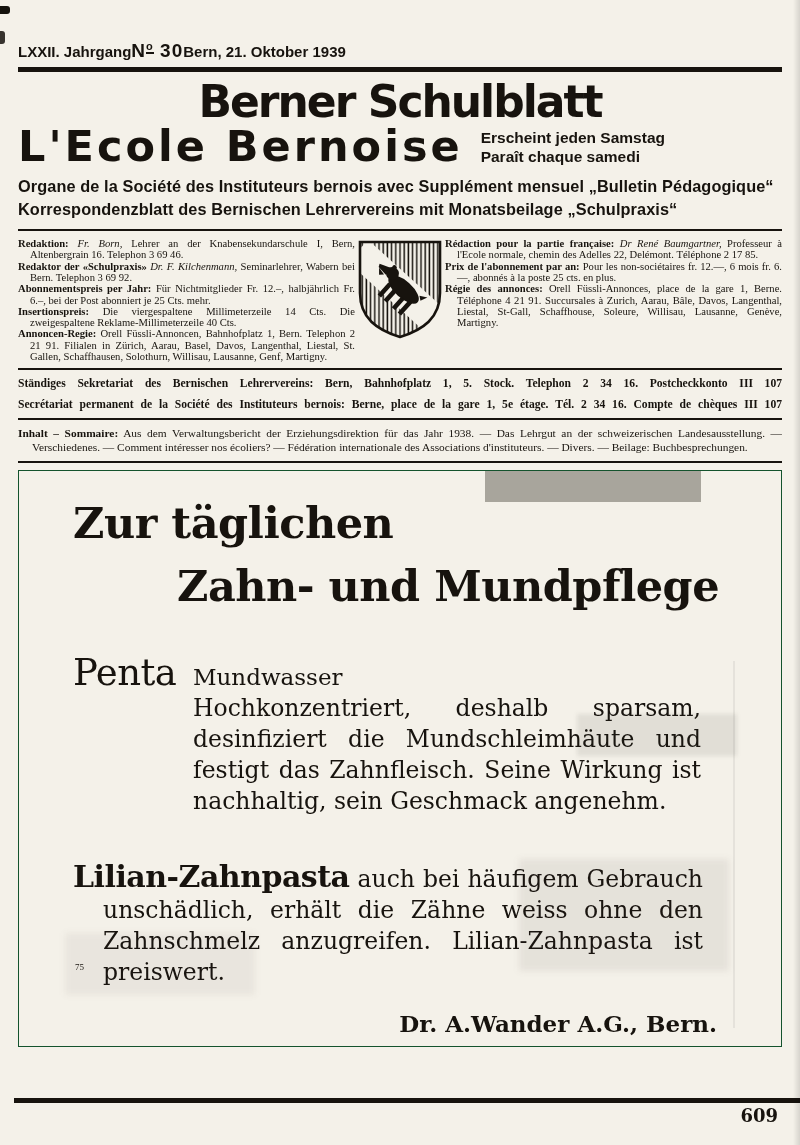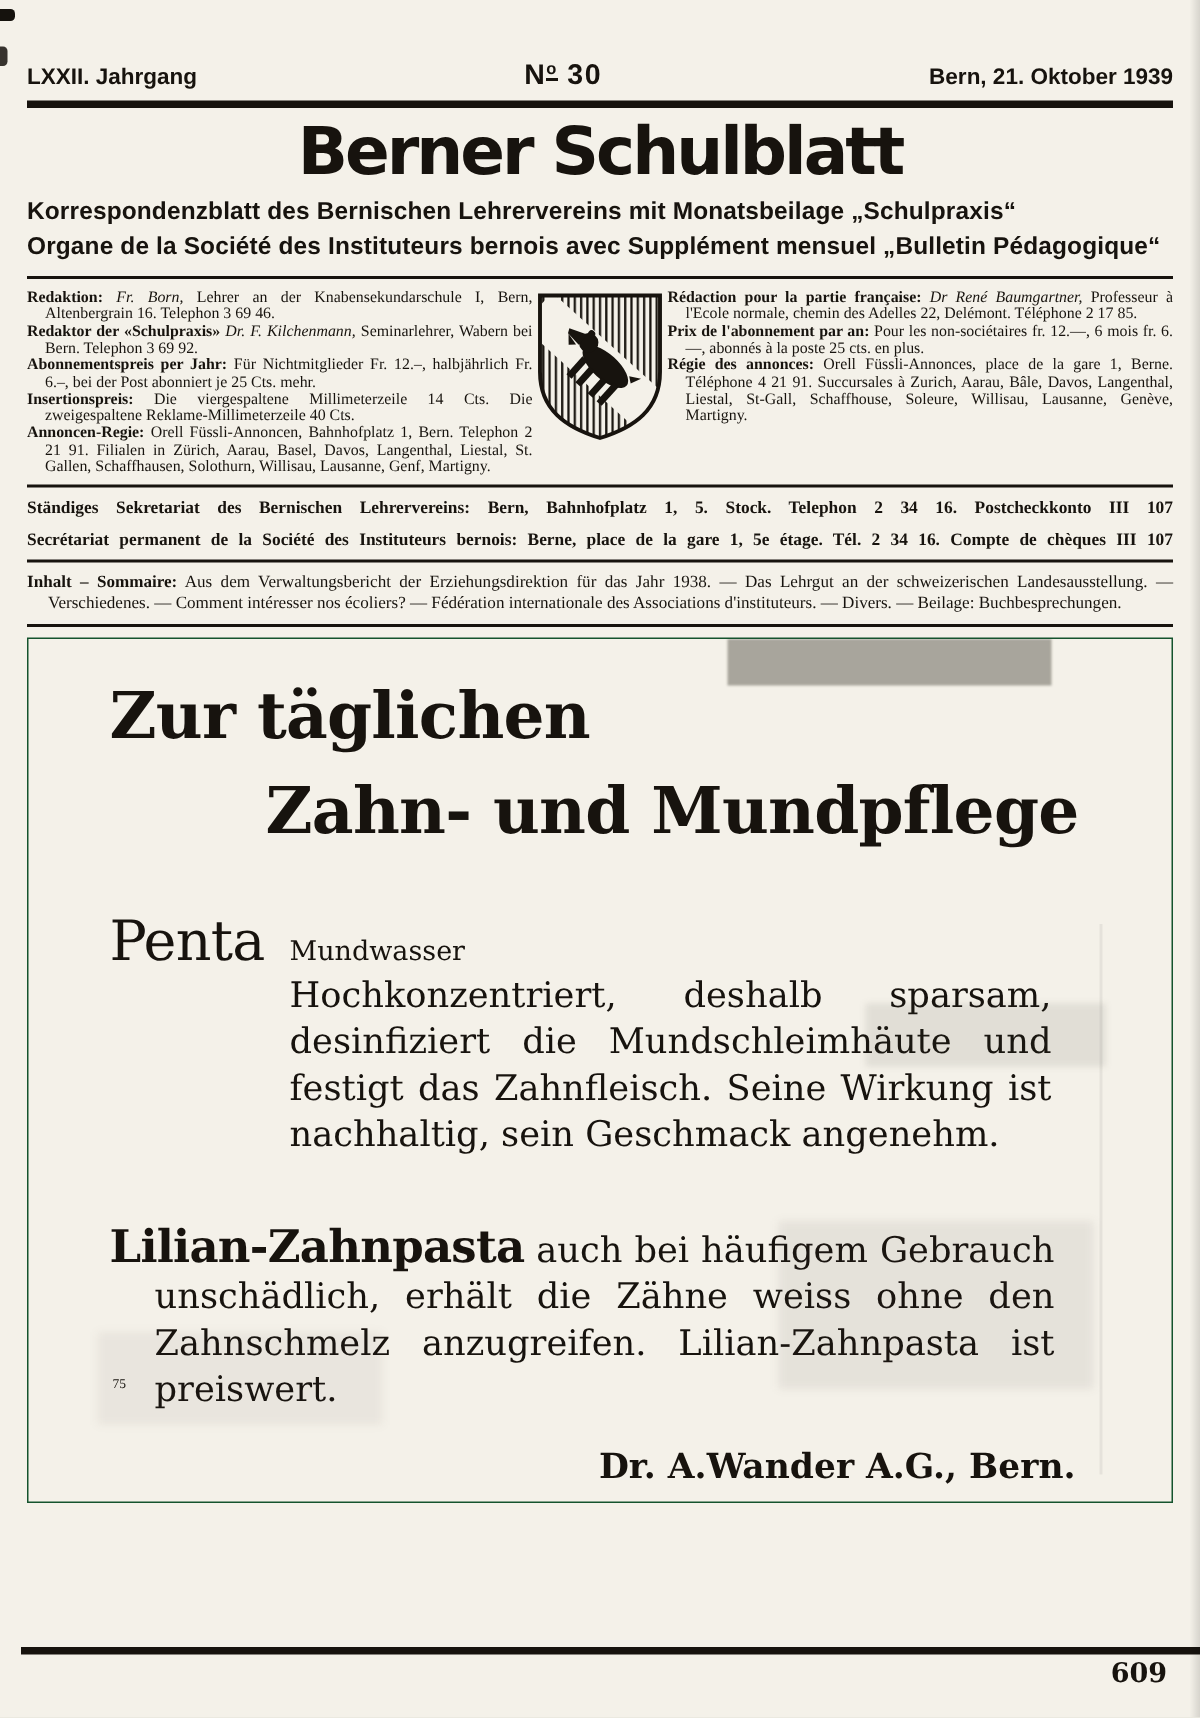--- a/index.html
+++ b/index.html
@@ -17,21 +17,21 @@
     pointer-events:none;
   }
 
   
   .artifact { position:absolute; background:#15120d; }
   .a1 { left:0; top:6px;  width:10px; height:8px;  border-radius:0 3px 3px 0; }
   .a2 { left:0; top:31px; width:5px;  height:13px; border-radius:0 3px 3px 0; opacity:.85; }
 
   
   .topline {
-    display:flex; justify-content:space-between; align-items:baseline;
+    display:flex; align-items:baseline;
     padding-top:40px; font-family:"Liberation Sans", sans-serif;
     font-weight:bold; font-size:15px;
   }
   .issue { font-size:19px; letter-spacing:1px; }
   .issue sup { font-size:11px; border-bottom:2px solid #17130e; line-height:1; }
 
   .rule { height:2px; background:#17130e; }
   .rule.thick { height:5px; }
   .r-head { margin-top:5px; }
   .r-imprint-top { margin-top:10px; }
@@ -93,21 +93,21 @@
   .g3 { top:388px; right:52px; width:210px; height:112px; background:rgba(60,56,48,0.08); filter:blur(3px); }
   .g4 { top:462px; left:46px;  width:190px; height:62px;  background:rgba(60,56,48,0.06); filter:blur(3px); }
   .gv { top:190px; right:46px; bottom:18px; width:2px; background:rgba(0,0,0,0.06); }
 
   .ad-h1 { font-size:43px; font-weight:bold; margin:27px 0 0 54px; letter-spacing:-0.5px; }
   .ad-h2 { font-size:43px; font-weight:bold; margin:13px 0 0 158px; letter-spacing:-0.5px; }
 
   .penta-row { display:flex; align-items:baseline; margin:40px 80px 0 54px; }
   .pname1 { flex:none; width:120px; font-size:37px; font-weight:normal; letter-spacing:-0.5px; }
   .pcol { flex:1; }
-  .ptype { font-size:18px; margin-bottom:3px; }
+  .ptype { font-size:23px; margin-bottom:3px; }
   .ad-body1 { font-size:23.5px; line-height:31px; text-align:justify; margin:2px 0 0; }
 
   .ad-body2 {
     font-size:23.5px; line-height:31px; text-align:justify;
     margin:44px 78px 16px 54px; padding-left:30px; text-indent:-30px;
   }
   .pname2 { font-size:30px; font-weight:bold; letter-spacing:-0.5px; }
 
   .ad-sig { font-size:23px; font-weight:bold; text-align:right; margin:22px 64px 0 0; }
   .printmark { position:absolute; left:56px; bottom:74px; font-size:9px; font-family:"Liberation Serif", serif; }
@@ -130,23 +130,30 @@
   <header class="topline">
     <span>LXXII. Jahrgang</span>
     <span class="issue"><span>N</span><sup>o</sup><span> 30</span></span>
     <span>Bern, 21. Oktober 1939</span>
   </header>
 
   <div class="rule thick r-head"></div>
 
   <h1 class="mast-de">Berner Schulblatt</h1>
 
-
+  <div class="row2">
+    <h2 class="mast-fr">L'Ecole Bernoise</h2>
+    <div class="sched">
+      <div>Erscheint jeden Samstag</div>
+      <div>Paraît chaque samedi</div>
+    </div>
+  </div>
+
+  <p class="sub">Organe de la Société des Instituteurs bernois avec Supplément mensuel „Bulletin Pédagogique“</p>
   <p class="sub">Korrespondenzblatt des Bernischen Lehrervereins mit Monatsbeilage „Schulpraxis“</p>
-  <p class="sub">Organe de la Société des Instituteurs bernois avec Supplément mensuel „Bulletin Pédagogique“</p>
 
   <div class="rule r-imprint-top"></div>
 
   <section class="imprint">
     <div class="impcol">
       <p><b>Redaktion:</b><i> Fr. Born,</i><span> Lehrer an der Knabensekundarschule I, Bern, Altenbergrain 16. Telephon 3 69 46.</span></p>
       <p><b>Redaktor der «Schulpraxis»</b><i> Dr. F. Kilchenmann,</i><span> Seminarlehrer, Wabern bei Bern. Telephon 3 69 92.</span></p>
       <p><b>Abonnementspreis per Jahr:</b><i></i><span> Für Nichtmitglieder Fr. 12.–, halbjährlich Fr. 6.–, bei der Post abonniert je 25 Cts. mehr.</span></p>
       <p><b>Insertionspreis:</b><i></i><span> Die viergespaltene Millimeterzeile 14 Cts. Die zweigespaltene Reklame-Millimeterzeile 40 Cts.</span></p>
       <p><b>Annoncen-Regie:</b><i></i><span> Orell Füssli-Annoncen, Bahnhofplatz 1, Bern. Telephon 2 21 91. Filialen in Zürich, Aarau, Basel, Davos, Langenthal, Liestal, St. Gallen, Schaffhausen, Solothurn, Willisau, Lausanne, Genf, Martigny.</span></p>

